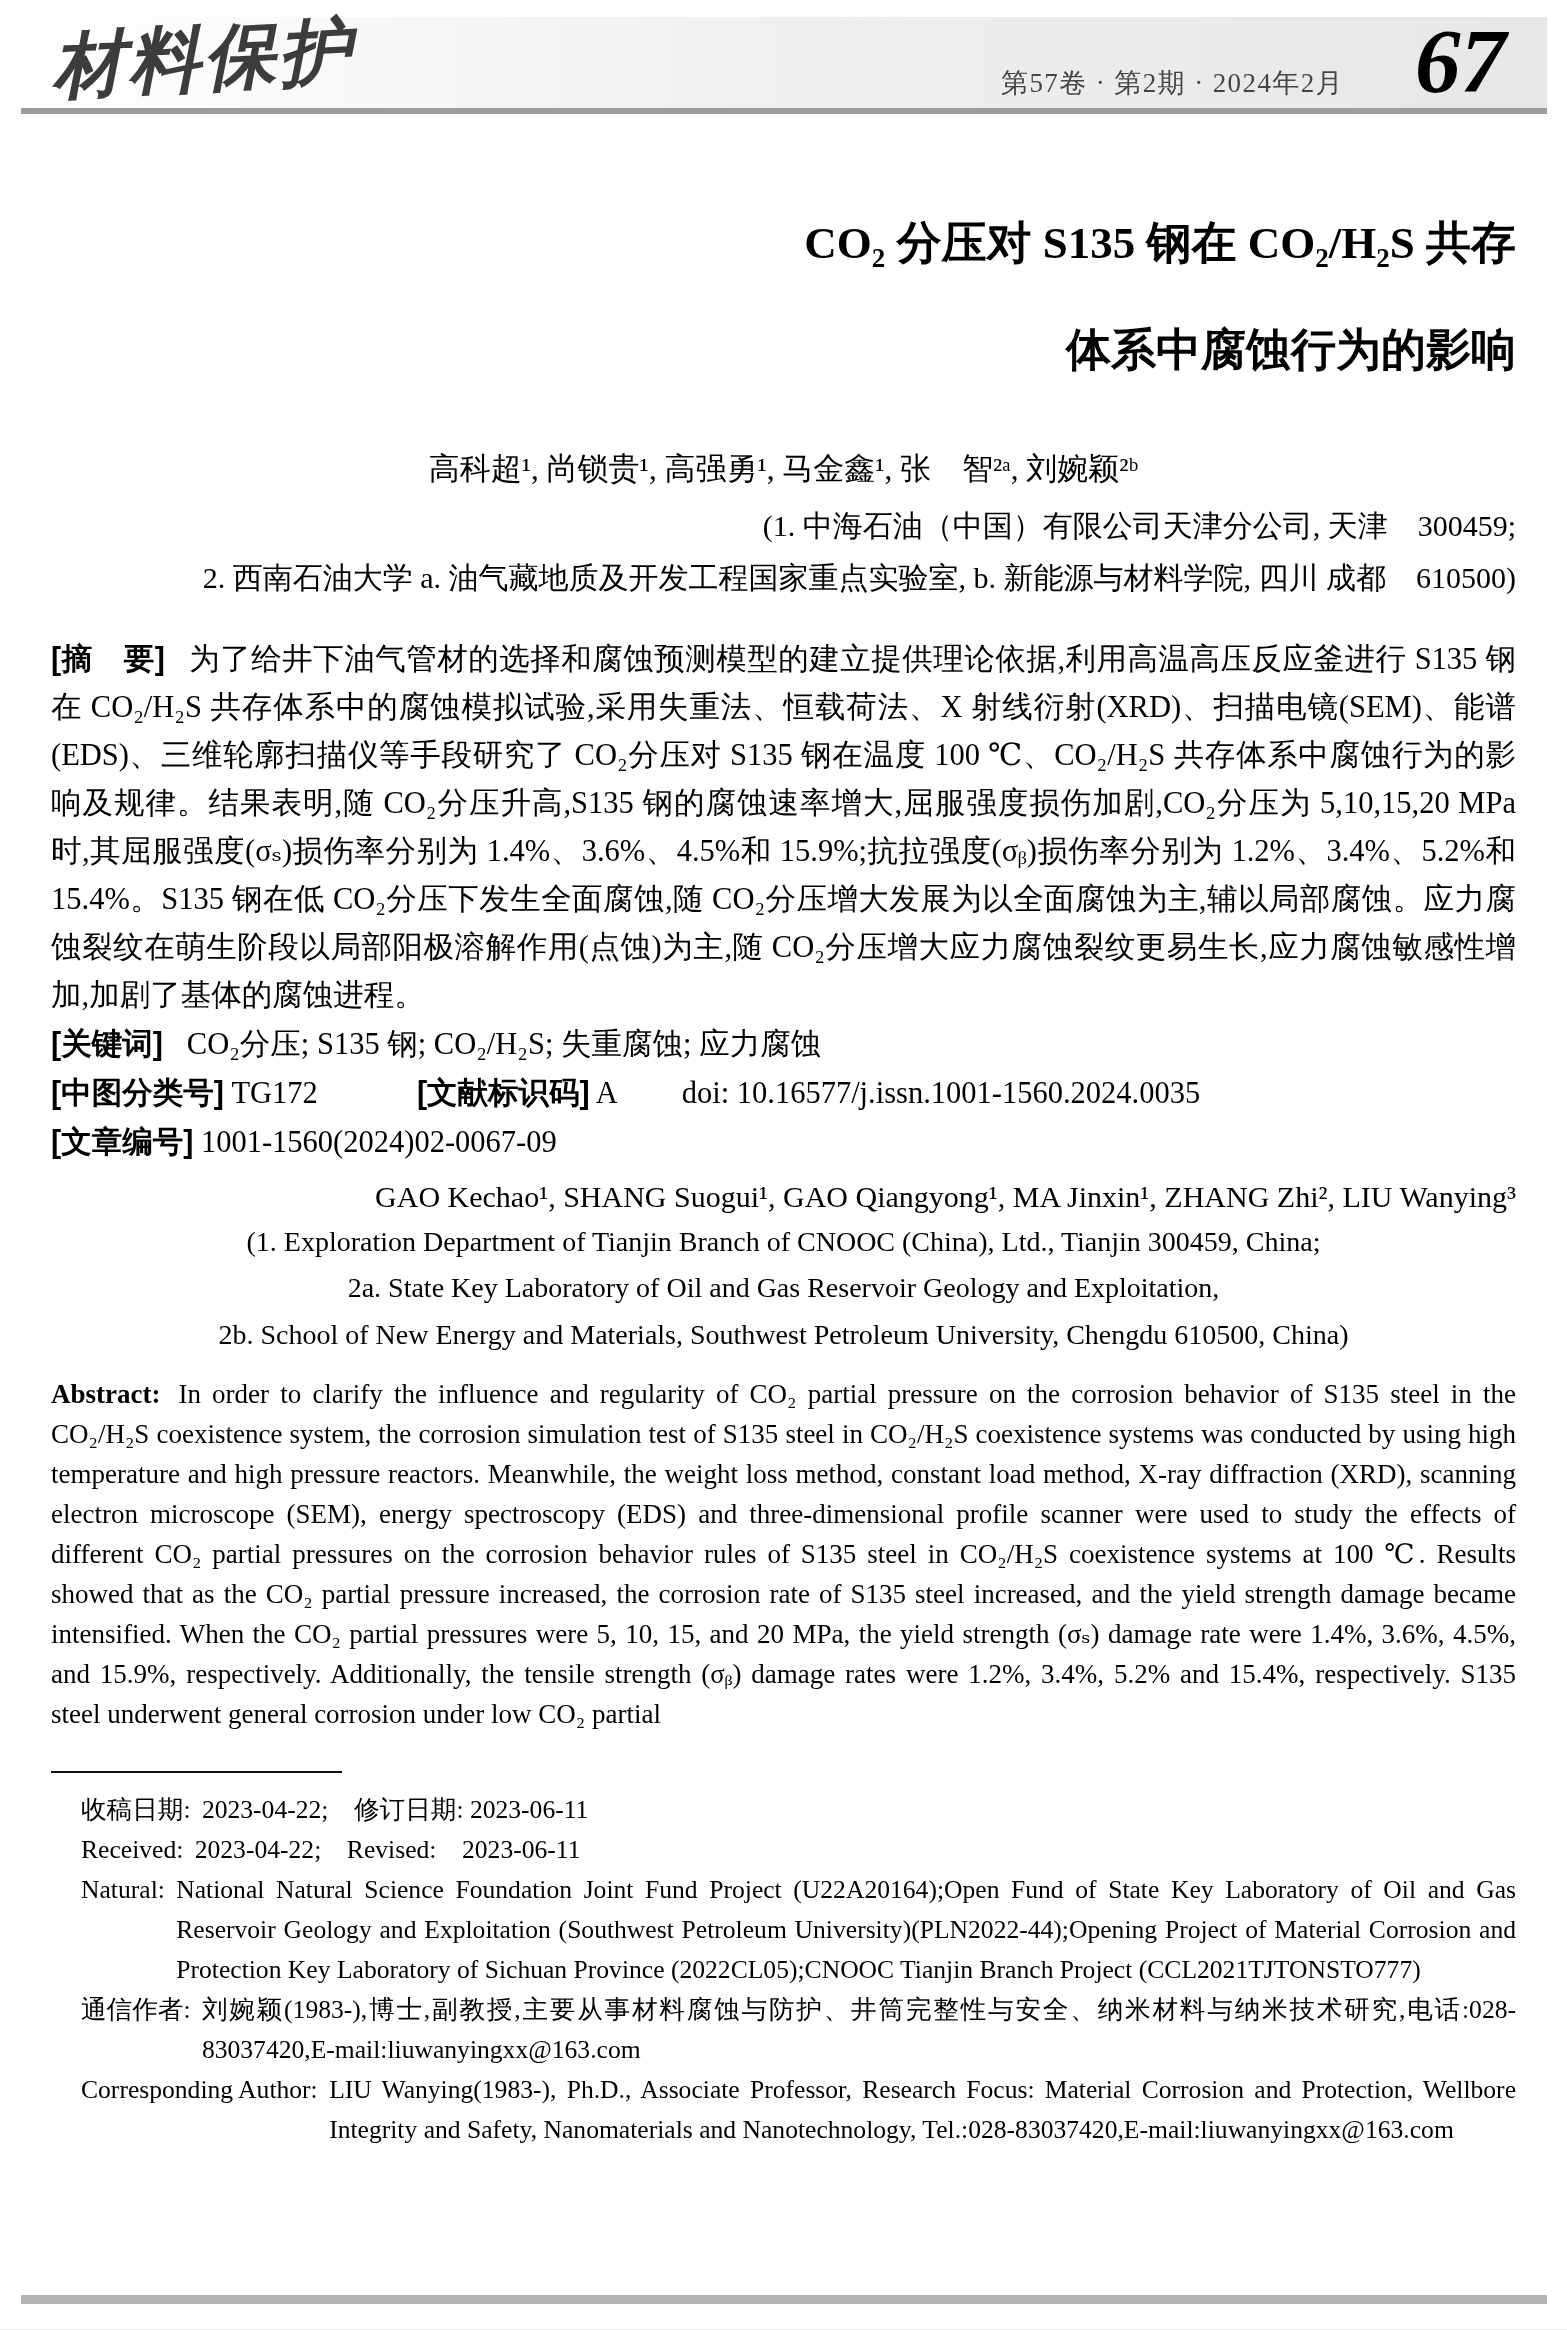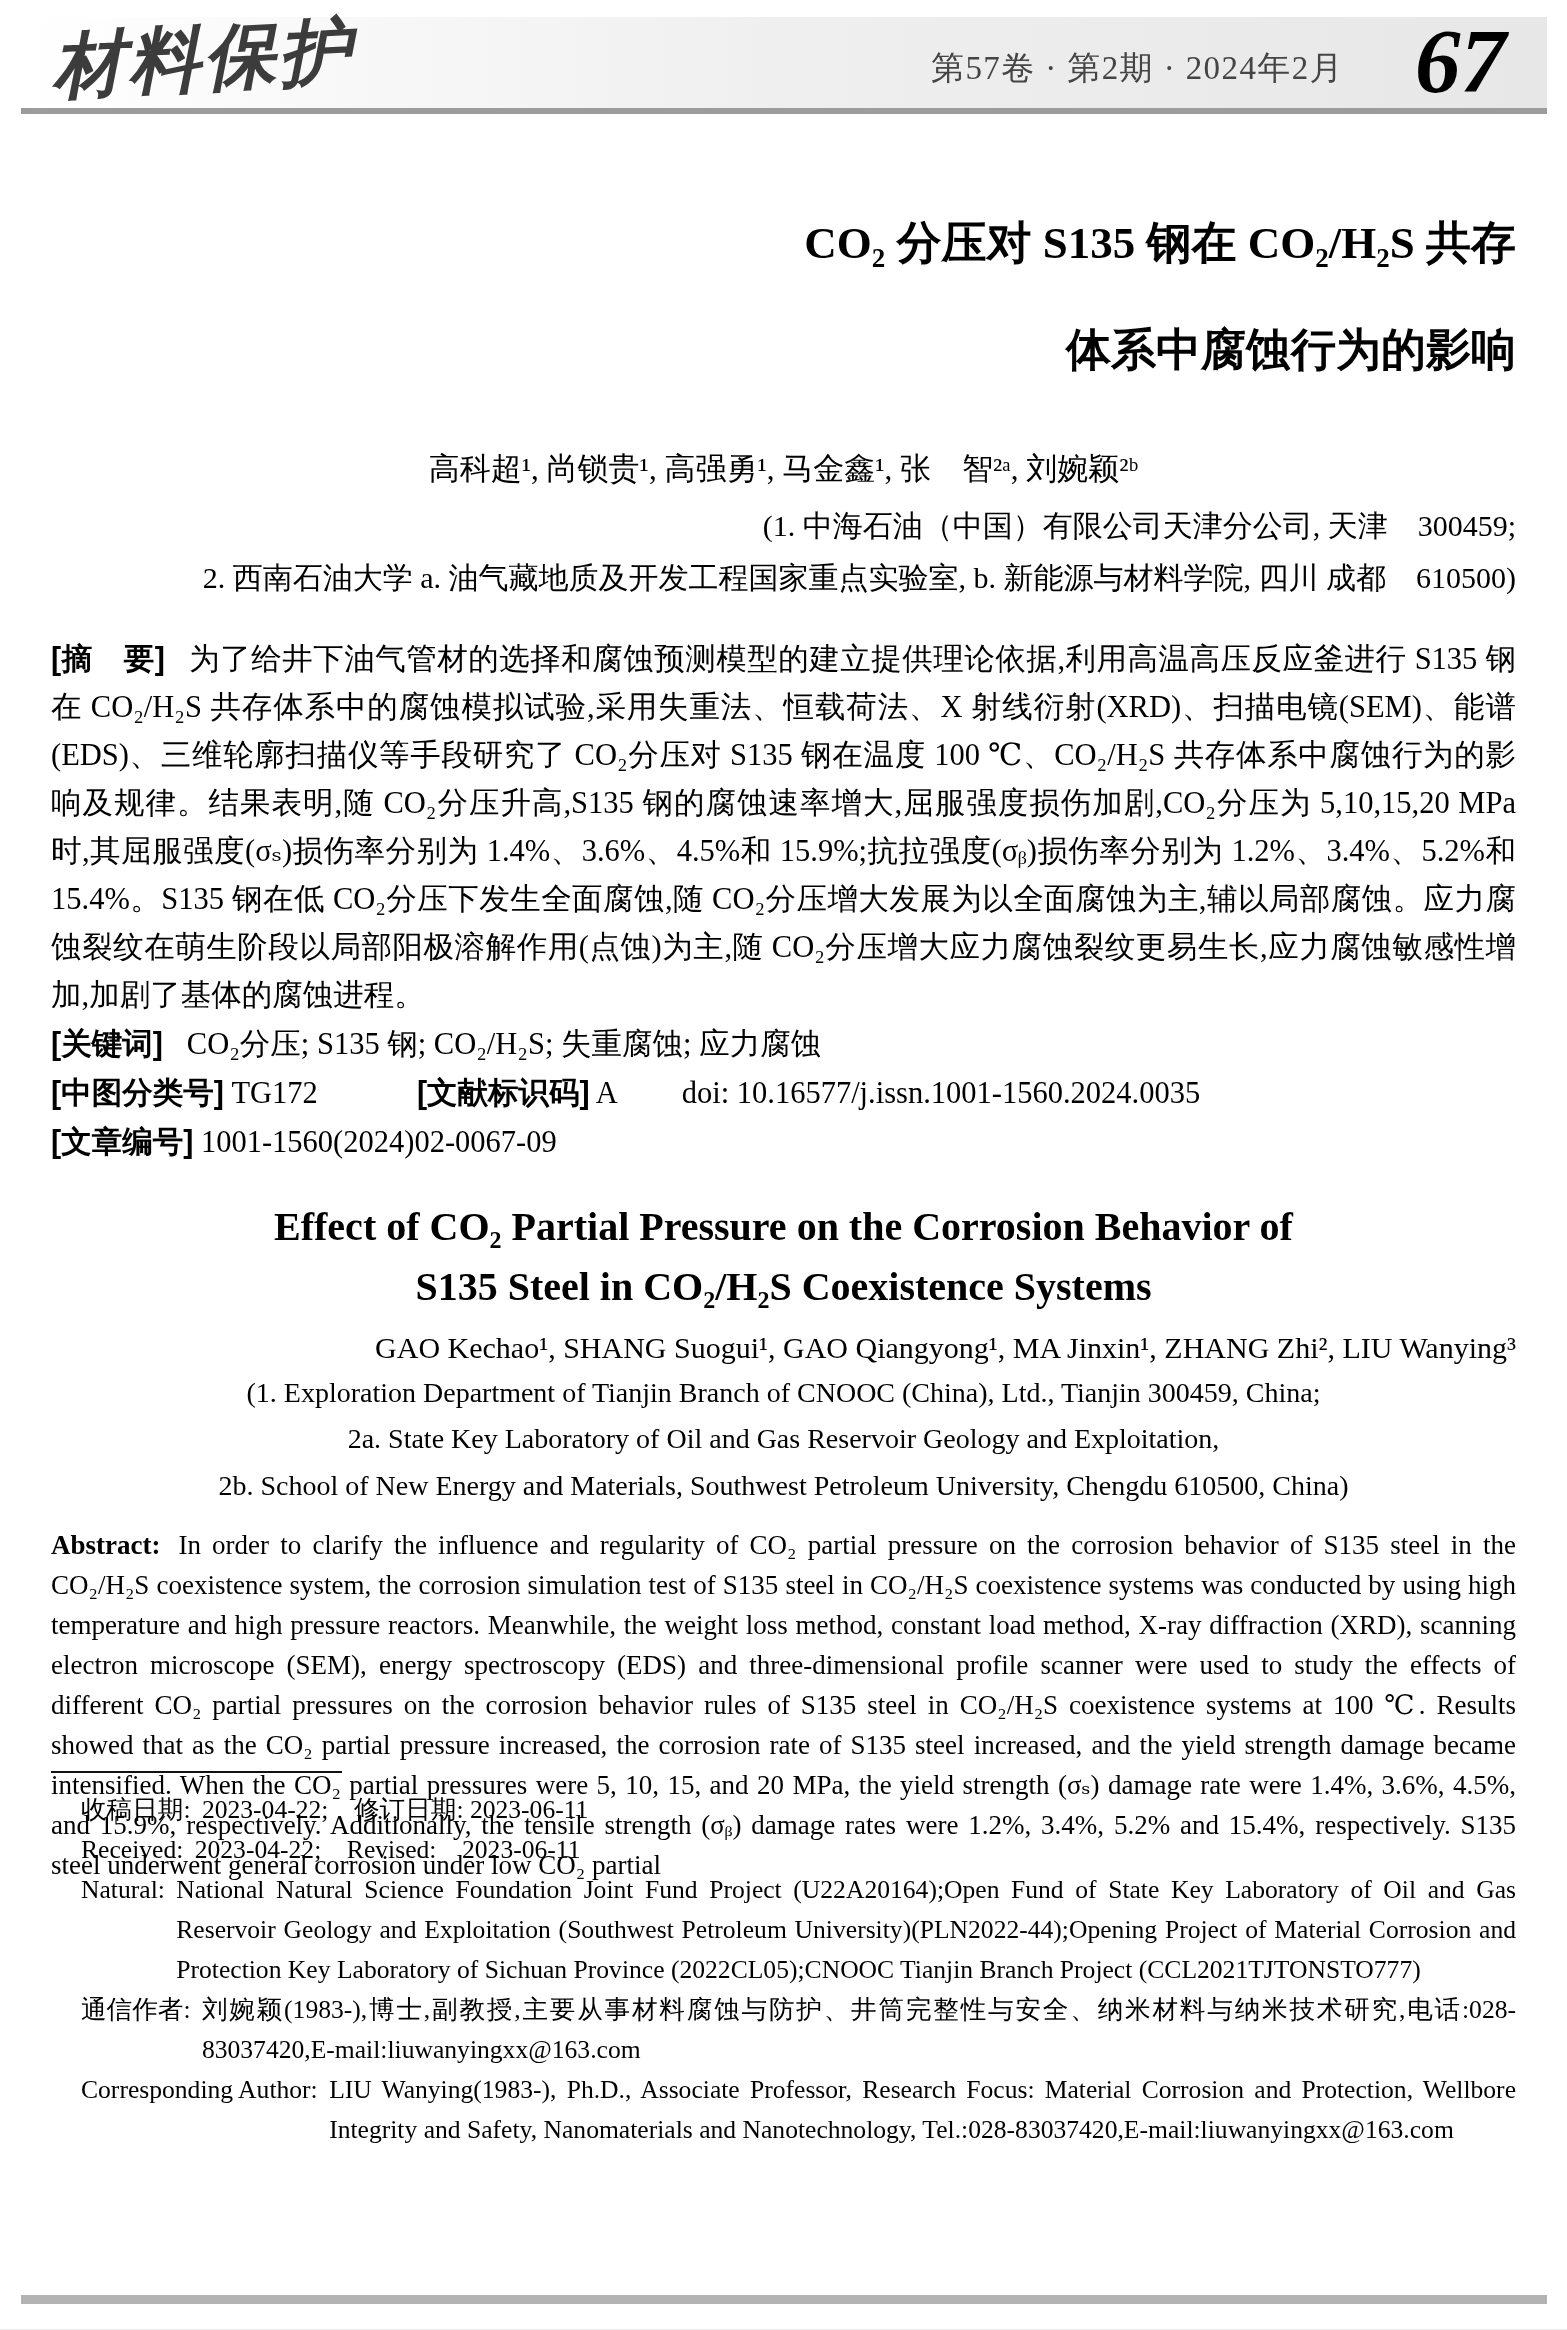--- a/index.html
+++ b/index.html
@@ -23,22 +23,22 @@
     background: linear-gradient(90deg, rgba(245,245,245,0) 0%, #efefef 50%, #e7e7e7 100%);
   }
   .logo {
     position: absolute; left: 31px; top: 1.4px;
     font-size: 72px; line-height: 1.15;
     font-weight: 700; font-style: italic;
     color: #3c3c3c; letter-spacing: 3.6px;
     transform: rotate(-3deg);
   }
   .issue-info {
-    position: absolute; right: 203px; bottom: 17px;
-    font-size: 33px; color: #454545; letter-spacing: 1.4px;
+    position: absolute; right: 203px; bottom: 7px;
+    font-size: 27px; color: #454545; letter-spacing: 1.4px;
   }
   .page-num {
     position: absolute; right: 41px; bottom: 1.4px;
     font-size: 91px; line-height: 1;
     font-weight: 700; font-style: italic; color: #000;
   }
   .header-rule {
     position: absolute; left: 21px; right: 20px; top: 108px; height: 5.7px;
     background: #9c9c9c;
   }
@@ -118,24 +118,20 @@
       <span class="label">[中图分类号]</span>
       <span>TG172</span><span class="sp-a"></span><span class="label">[文献标识码]</span>
       <span>A</span><span class="sp-b"></span><span>doi: 10.16577/j.issn.1001-1560.2024.0035</span>
     </p>
 
     <p class="para">
       <span class="label">[文章编号]</span>
       <span>1001-1560(2024)02-0067-09</span>
     </p>
 
-    <h2 class="title-en">
-      <span class="tl">Effect of CO₂ Partial Pressure on the Corrosion Behavior of</span>
-      <span class="tl">S135 Steel in CO₂/H₂S Coexistence Systems</span>
-    </h2>
 
     <p class="authors-en">GAO Kechao¹, SHANG Suogui¹, GAO Qiangyong¹, MA Jinxin¹, ZHANG Zhi², LIU Wanying³</p>
     <p class="affil-en">(1. Exploration Department of Tianjin Branch of CNOOC (China), Ltd., Tianjin 300459, China;</p>
     <p class="affil-en">2a. State Key Laboratory of Oil and Gas Reservoir Geology and Exploitation,</p>
     <p class="affil-en">2b. School of New Energy and Materials, Southwest Petroleum University, Chengdu 610500, China)</p>
 
     <p class="abstract-en">
       <span class="label-en">Abstract:</span><span>In order to clarify the influence and regularity of CO₂ partial pressure on the corrosion behavior of S135 steel in the CO₂/H₂S coexistence system, the corrosion simulation test of S135 steel in CO₂/H₂S coexistence systems was conducted by using high temperature and high pressure reactors. Meanwhile, the weight loss method, constant load method, X-ray diffraction (XRD), scanning electron microscope (SEM), energy spectroscopy (EDS) and three-dimensional profile scanner were used to study the effects of different CO₂ partial pressures on the corrosion behavior rules of S135 steel in CO₂/H₂S coexistence systems at 100 ℃. Results showed that as the CO₂ partial pressure increased, the corrosion rate of S135 steel increased, and the yield strength damage became intensified. When the CO₂ partial pressures were 5, 10, 15, and 20 MPa, the yield strength (σₛ) damage rate were 1.4%, 3.6%, 4.5%, and 15.9%, respectively. Additionally, the tensile strength (σᵦ) damage rates were 1.2%, 3.4%, 5.2% and 15.4%, respectively. S135 steel underwent general corrosion under low CO₂ partial</span>
     </p>
 

